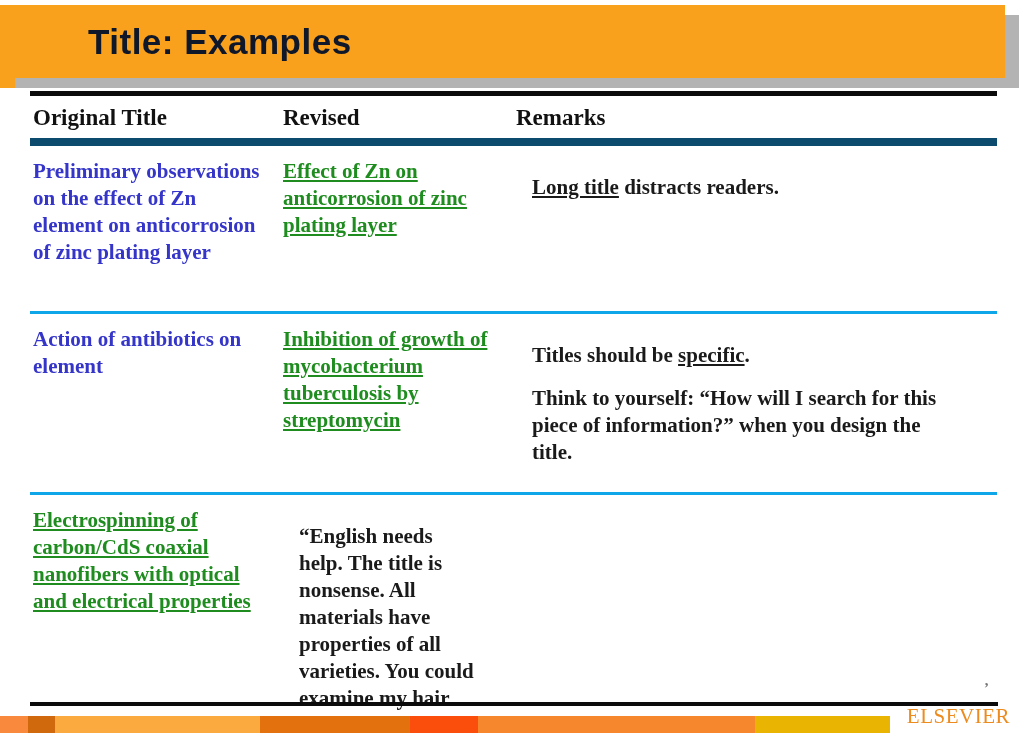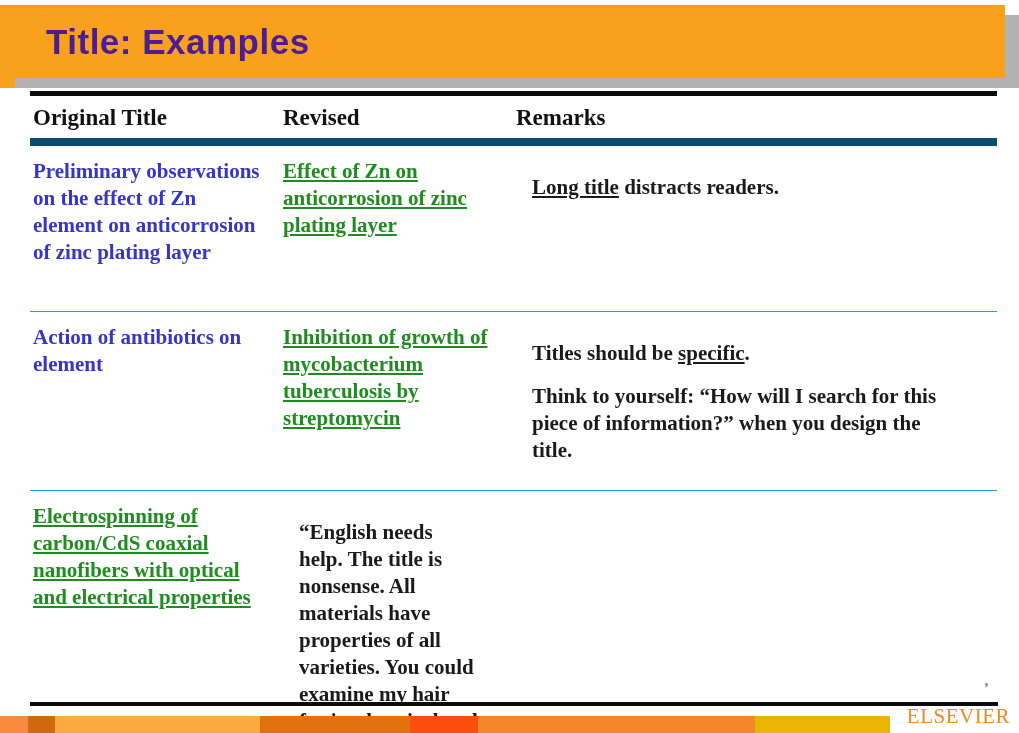--- a/index.html
+++ b/index.html
@@ -19,23 +19,23 @@
   .slide{position:absolute;inset:0;}
 
   
   .title-banner{
     position:absolute;left:0;top:5px;width:1005px;height:73px;
     background:var(--orange);
     box-shadow:14px 10px 0 0 var(--gray);
     display:flex;align-items:center;
   }
   .title-text{
-    margin-left:46px;
+    margin-left:88px;
     font-family:"Liberation Sans",sans-serif;
-    font-weight:bold;font-size:35px;color:#4c1d95;letter-spacing:0.5px;
+    font-weight:bold;font-size:35px;color:#0f172a;letter-spacing:0.5px;
   }
   .title-notch{
     position:absolute;left:0;top:78px;width:15px;height:10px;
     background:var(--orange);
   }
 
   
   .paper-table{
     position:absolute;left:30px;top:91px;width:967px;
     border-top:5px solid var(--rule);
@@ -43,21 +43,21 @@
   .thead{
     display:grid;grid-template-columns:250px 233px 484px;
     padding:7px 0 5px;border-bottom:8px solid #0c4a6e;
   }
   .th{
     font-size:23px;font-weight:bold;color:#111;
     padding-left:3px;line-height:30px;
   }
   .trow{
     display:grid;grid-template-columns:250px 233px 484px;
-    border-bottom:1px solid #0ea5e9;
+    border-bottom:3px solid #0ea5e9;
   }
   .trow.row3{border-bottom:none;}
   .row1{min-height:165px;}
   .row2{min-height:135px;}
   .row3{min-height:252px;}
   .td{
     padding:12px 19px 10px 3px;
     font-size:21px;font-weight:bold;line-height:27px;
   }
   .td.c2{padding-right:25px;}

